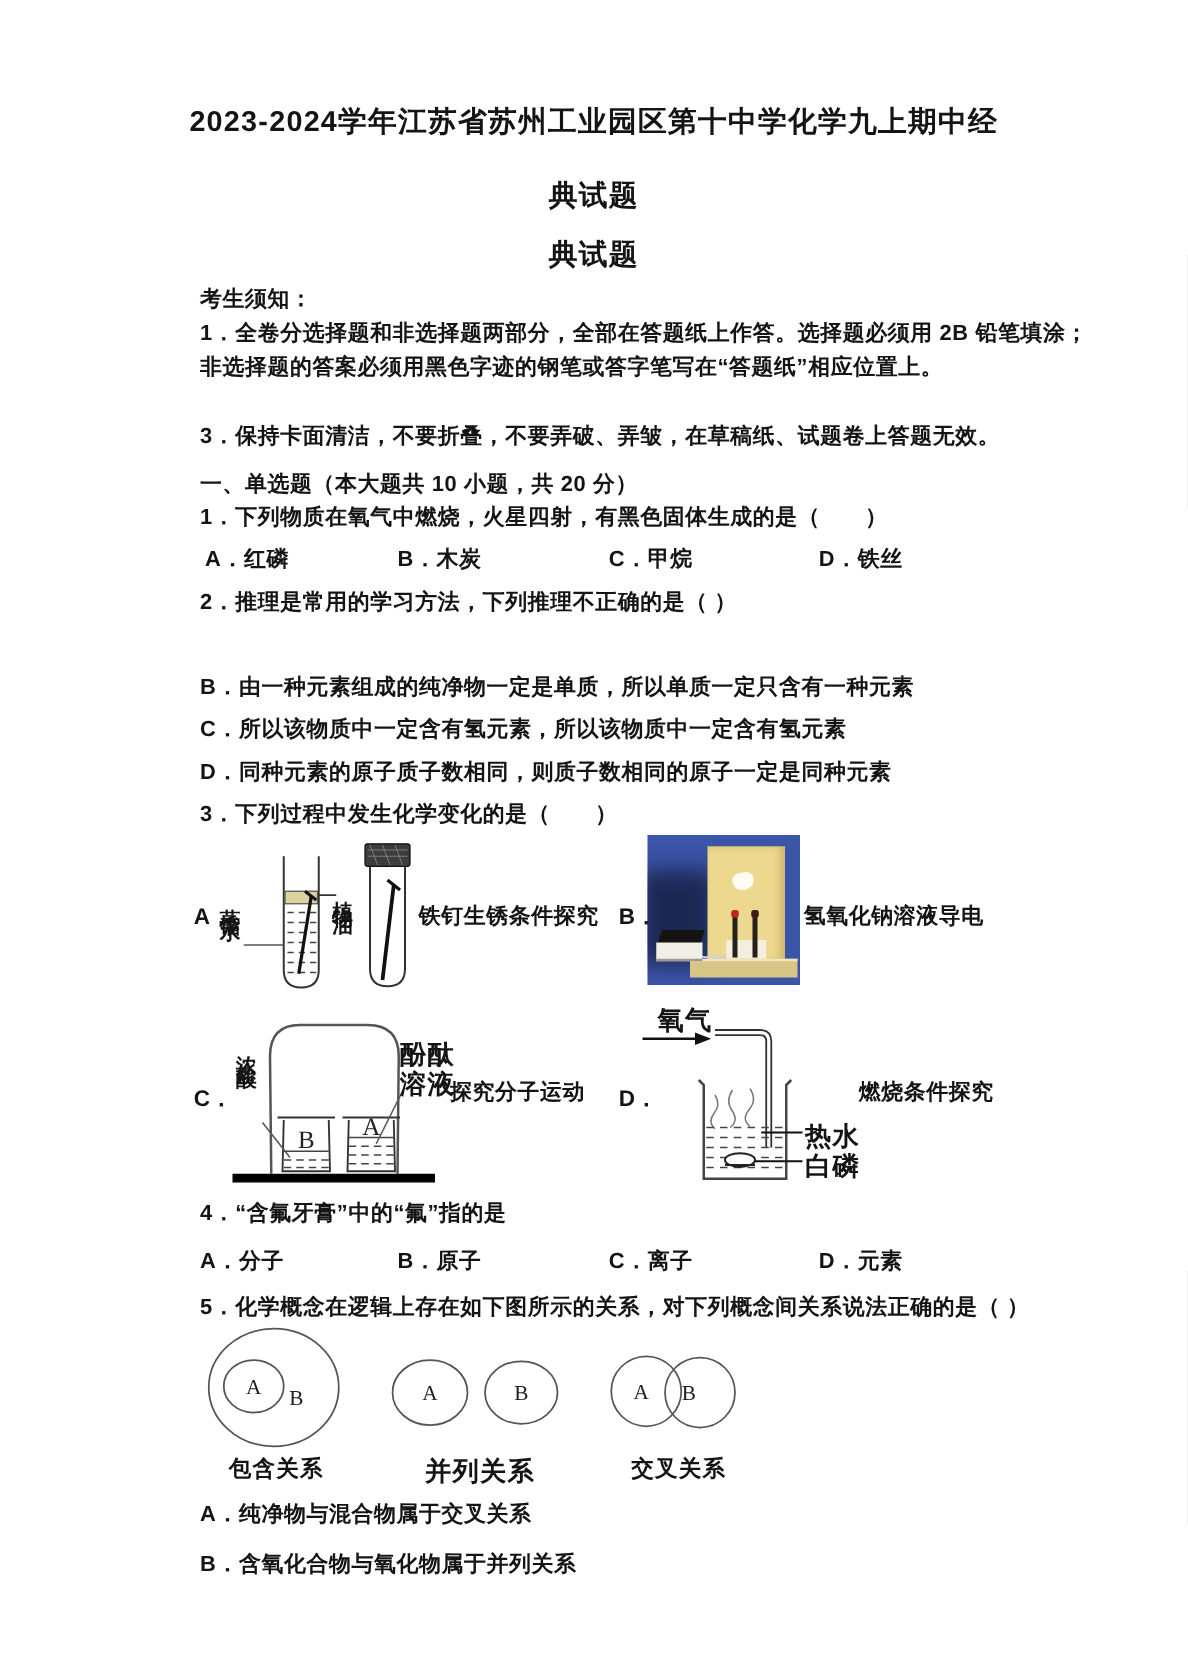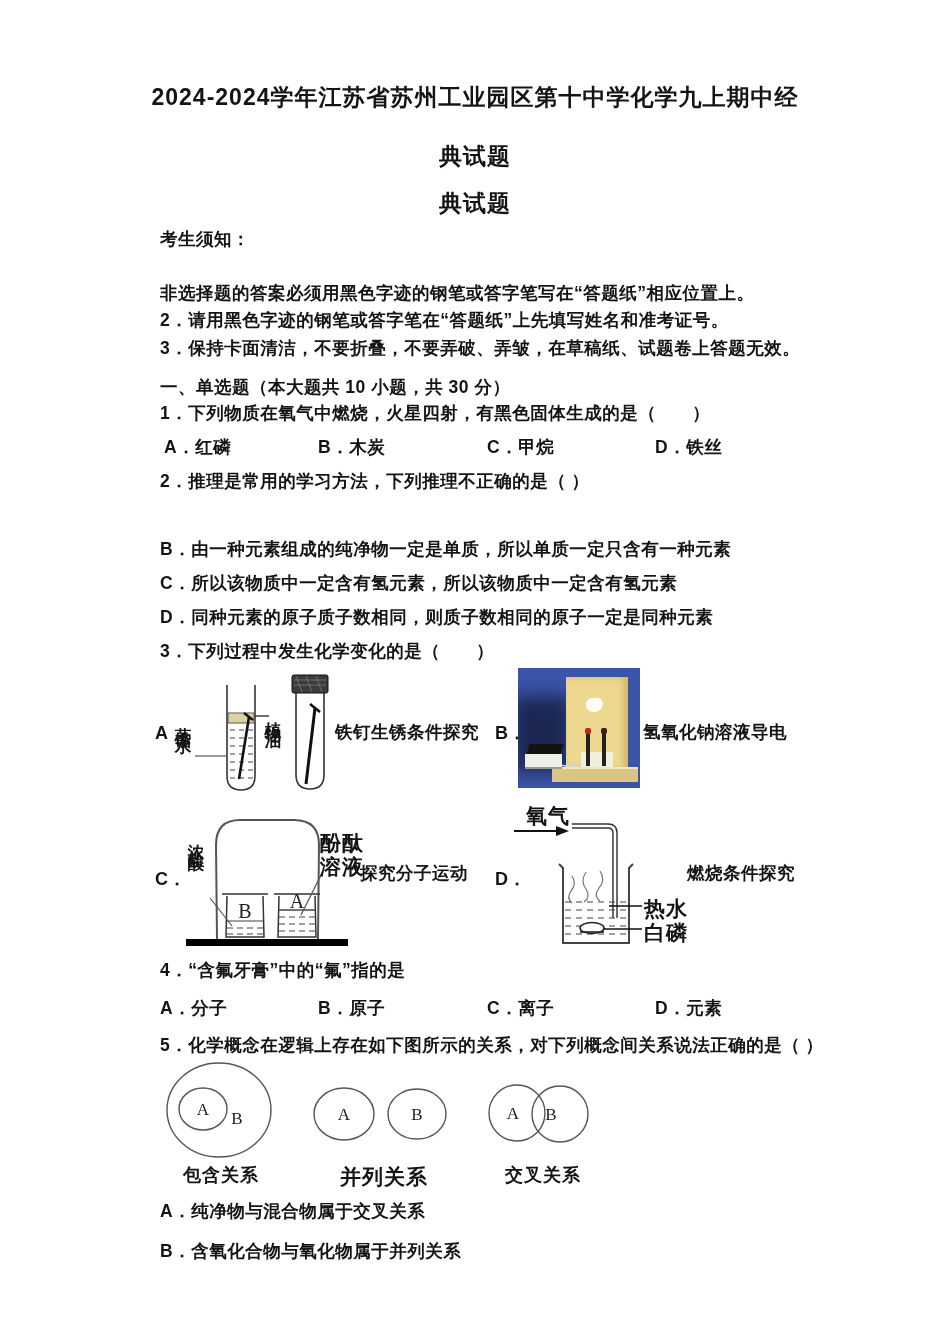--- a/index.html
+++ b/index.html
@@ -34,30 +34,30 @@
   .photo .device-body{position:absolute;left:7px;top:86px;width:37px;height:13px;background:#efefe8;
                       border-bottom:2px solid #9a9a90;}
   .photo .wire{position:absolute;left:42px;top:92px;width:22px;height:5px;
                border-bottom:2px solid #cfd3e2;border-radius:0 0 60% 40%;}
 </style>
 </head>
 <body>
 
 <div id="page">
 
-  <div class="abs title" style="top:82px;left:0;">2024-2024学年江苏省苏州工业园区第十中学化学九上期中经</div>
+  <div class="abs title" style="top:82px;left:0;">2023-2024学年江苏省苏州工业园区第十中学化学九上期中经</div>
   <div class="abs title" style="top:141px;left:0;">典试题</div>
   <div class="abs title" style="top:188px;left:0;">典试题</div>
 
   <div class="abs t" style="left:160px;top:227px;">考生须知：</div>
+  <div class="abs t" style="left:160px;top:254px;">1．全卷分选择题和非选择题两部分，全部在答题纸上作答。选择题必须用 2B 铅笔填涂；</div>
   <div class="abs t" style="left:160px;top:281px;">非选择题的答案必须用黑色字迹的钢笔或答字笔写在“答题纸”相应位置上。</div>
-  <div class="abs t" style="left:160px;top:308px;">2．请用黑色字迹的钢笔或答字笔在“答题纸”上先填写姓名和准考证号。</div>
   <div class="abs t" style="left:160px;top:336px;">3．保持卡面清洁，不要折叠，不要弄破、弄皱，在草稿纸、试题卷上答题无效。</div>
 
-  <div class="abs t" style="left:160px;top:375px;">一、单选题（本大题共 10 小题，共 30 分）</div>
+  <div class="abs t" style="left:160px;top:375px;">一、单选题（本大题共 10 小题，共 20 分）</div>
 
   <div class="abs t" style="left:160px;top:401px;">1．下列物质在氧气中燃烧，火星四射，有黑色固体生成的是（　　）</div>
   <div class="abs t" style="left:164px;top:435px;">A．红磷</div>
   <div class="abs t" style="left:318px;top:435px;">B．木炭</div>
   <div class="abs t" style="left:487px;top:435px;">C．甲烷</div>
   <div class="abs t" style="left:655px;top:435px;">D．铁丝</div>
 
   <div class="abs t" style="left:160px;top:469px;">2．推理是常用的学习方法，下列推理不正确的是（  ）</div>
   <div class="abs t" style="left:160px;top:537px;">B．由一种元素组成的纯净物一定是单质，所以单质一定只含有一种元素</div>
   <div class="abs t" style="left:160px;top:571px;">C．所以该物质中一定含有氢元素，所以该物质中一定含有氢元素</div>

